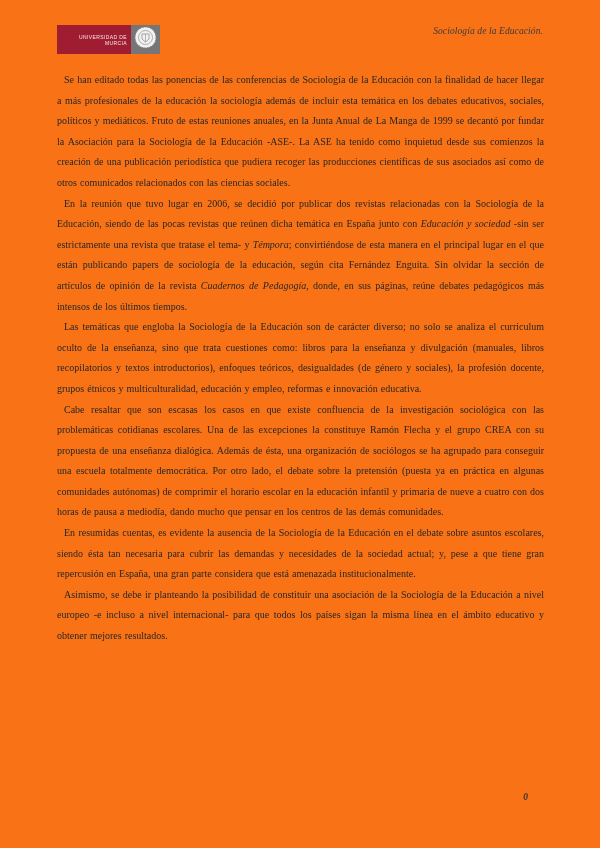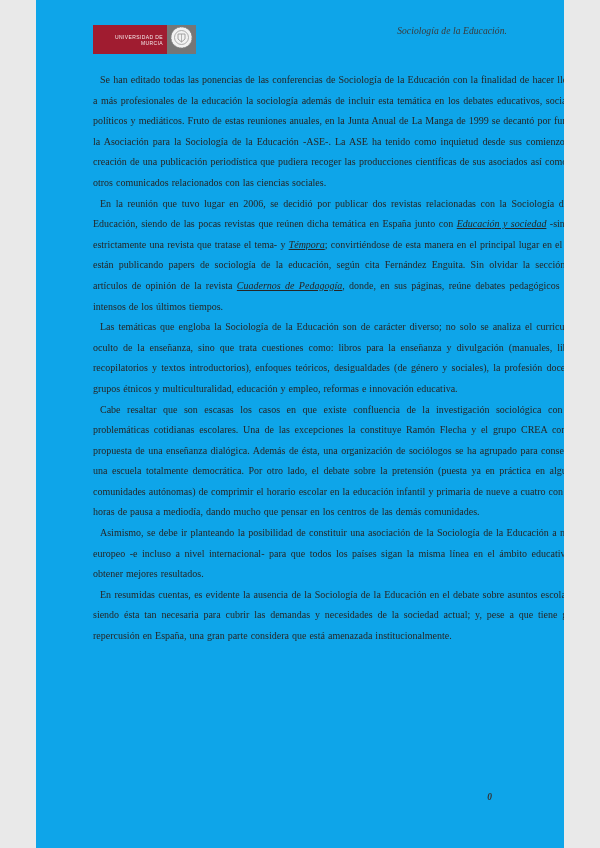--- a/index.html
+++ b/index.html
@@ -1,21 +1,21 @@
 <!DOCTYPE html>
 <html><head>
 <meta charset="utf-8">
 <style>
   html, body { margin: 0; padding: 0; background: #e9e9e9; }
   .sheet {
     position: relative;
-    width: 528px;
+    width: 600px;
     height: 848px;
     margin: 0 auto;
-    background: #0ea5e9;
+    background: #f97316;
     font-family: "Liberation Serif", serif;
     overflow: hidden;
   }
   
   .header {
     position: absolute;
     top: 25px;
     left: 57px;
     right: 57px;
     display: flex;
@@ -60,21 +60,21 @@
     top: 70px;
     left: 57px;
     width: 487px;
     text-align: justify;
     font-size: 10px;
     line-height: 20.6px;
     color: #262626;
     word-spacing: 0.5px;
   }
   .para { margin: 0; text-indent: 7px; }
-  .it { font-style: italic; text-decoration: underline; }
+  .it { font-style: italic; }
   
   .pagenum {
     position: absolute;
     top: 792px;
     right: 72px;
     font-style: italic;
     font-weight: bold;
     font-size: 9.5px;
     color: #333333;
   }
@@ -105,19 +105,19 @@
     <div class="course">
       <div>Sociología de la Educación.</div>
     </div>
   </div>
 
   <div class="content">
       <p class="para"><span>Se han editado todas las ponencias de las conferencias de Sociología de la Educación con la finalidad de hacer llegar a más profesionales de la educación la sociología además de incluir esta temática en los debates educativos, sociales, políticos y mediáticos. Fruto de estas reuniones anuales, en la Junta Anual de La Manga de 1999 se decantó por fundar la Asociación para la Sociología de la Educación -ASE-. La ASE ha tenido como inquietud desde sus comienzos la creación de una publicación periodística que pudiera recoger las producciones científicas de sus asociados así como de otros comunicados relacionados con las ciencias sociales.</span></p>
       <p class="para"><span>En la reunión que tuvo lugar en 2006, se decidió por publicar dos revistas relacionadas con la Sociología de la Educación, siendo de las pocas revistas que reúnen dicha temática en España junto con </span><span class="it">Educación y sociedad</span><span> -sin ser estrictamente una revista que tratase el tema- y </span><span class="it">Témpora</span><span>; convirtiéndose de esta manera en el principal lugar en el que están publicando papers de sociología de la educación, según cita Fernández Enguita. Sin olvidar la sección de artículos de opinión de la revista </span><span class="it">Cuadernos de Pedagogía</span><span>, donde, en sus páginas, reúne debates pedagógicos más intensos de los últimos tiempos.</span></p>
       <p class="para"><span>Las temáticas que engloba la Sociología de la Educación son de carácter diverso; no solo se analiza el curriculum oculto de la enseñanza, sino que trata cuestiones como: libros para la enseñanza y divulgación (manuales, libros recopilatorios y textos introductorios), enfoques teóricos, desigualdades (de género y sociales), la profesión docente, grupos étnicos y multiculturalidad, educación y empleo, reformas e innovación educativa.</span></p>
       <p class="para"><span>Cabe resaltar que son escasas los casos en que existe confluencia de la investigación sociológica con las problemáticas cotidianas escolares. Una de las excepciones la constituye Ramón Flecha y el grupo CREA con su propuesta de una enseñanza dialógica. Además de ésta, una organización de sociólogos se ha agrupado para conseguir una escuela totalmente democrática. Por otro lado, el debate sobre la pretensión (puesta ya en práctica en algunas comunidades autónomas) de comprimir el horario escolar en la educación infantil y primaria de nueve a cuatro con dos horas de pausa a mediodía, dando mucho que pensar en los centros de las demás comunidades.</span></p>
+      <p class="para"><span>En resumidas cuentas, es evidente la ausencia de la Sociología de la Educación en el debate sobre asuntos escolares, siendo ésta tan necesaria para cubrir las demandas y necesidades de la sociedad actual; y, pese a que tiene gran repercusión en España, una gran parte considera que está amenazada institucionalmente.</span></p>
       <p class="para"><span>Asimismo, se debe ir planteando la posibilidad de constituir una asociación de la Sociología de la Educación a nivel europeo -e incluso a nivel internacional- para que todos los países sigan la misma línea en el ámbito educativo y obtener mejores resultados.</span></p>
-      <p class="para"><span>En resumidas cuentas, es evidente la ausencia de la Sociología de la Educación en el debate sobre asuntos escolares, siendo ésta tan necesaria para cubrir las demandas y necesidades de la sociedad actual; y, pese a que tiene gran repercusión en España, una gran parte considera que está amenazada institucionalmente.</span></p>
     </div>
 
   <div class="pagenum">0</div>
 
 </div>
 
 </body></html>

